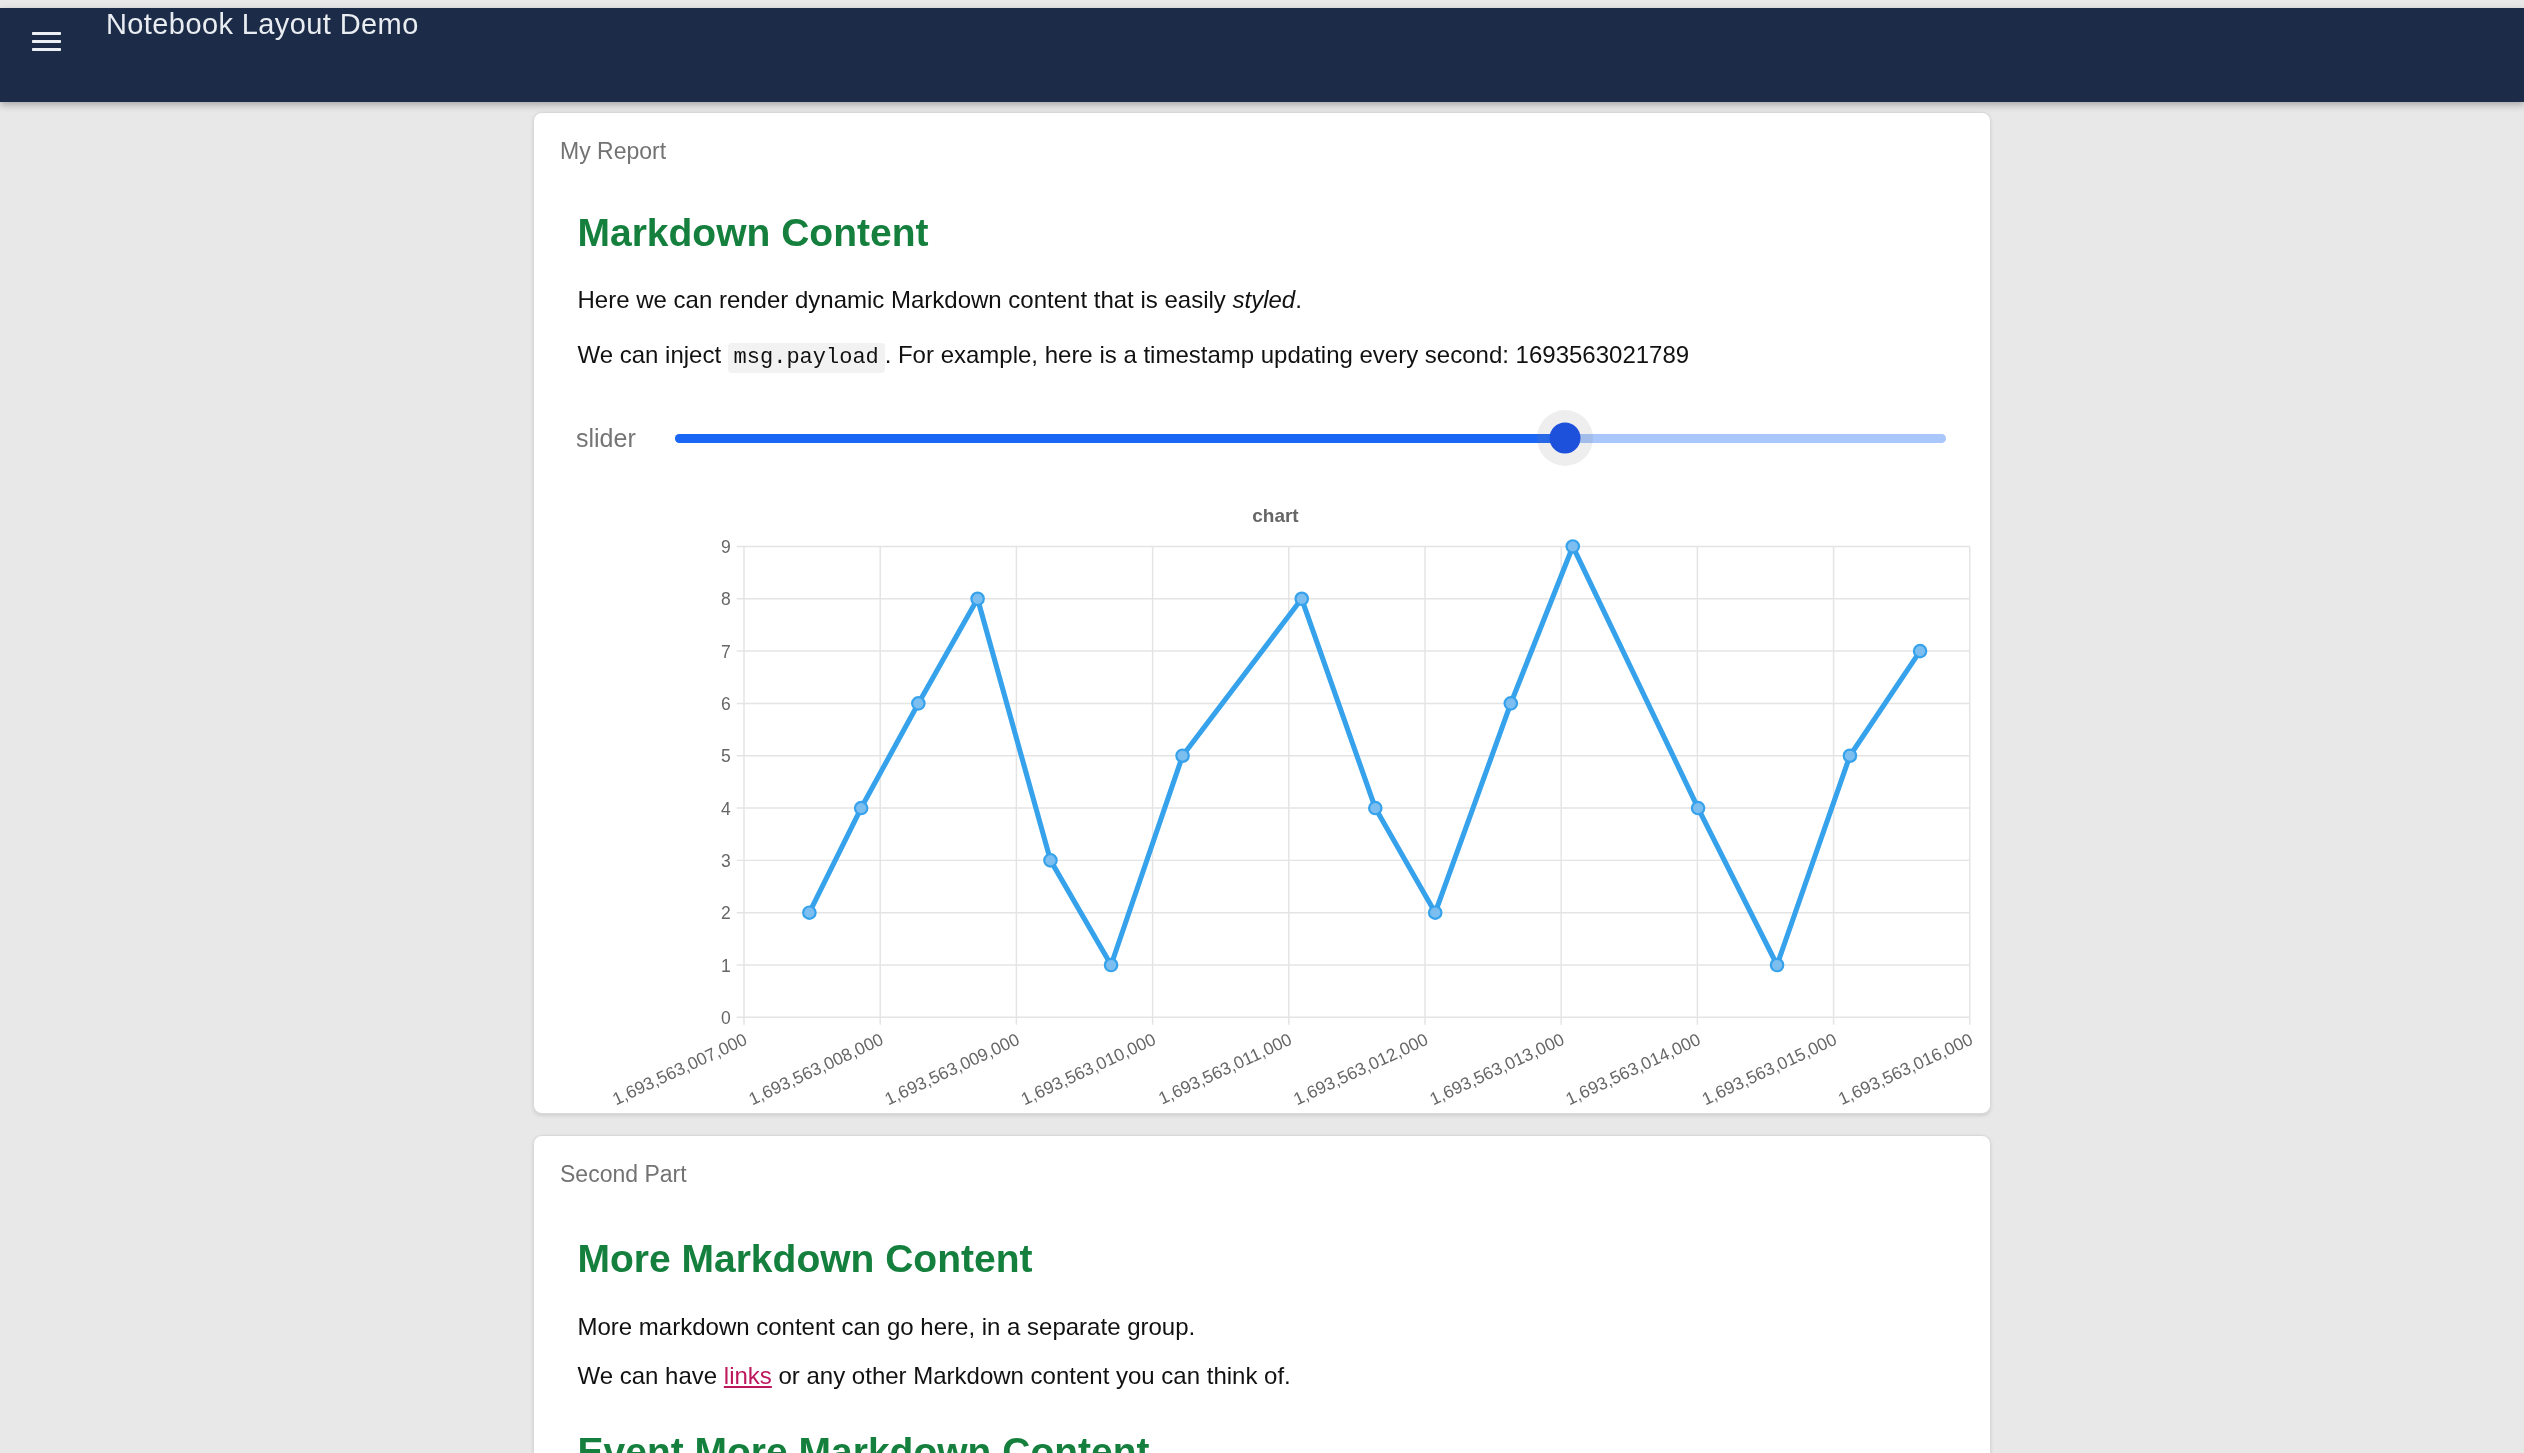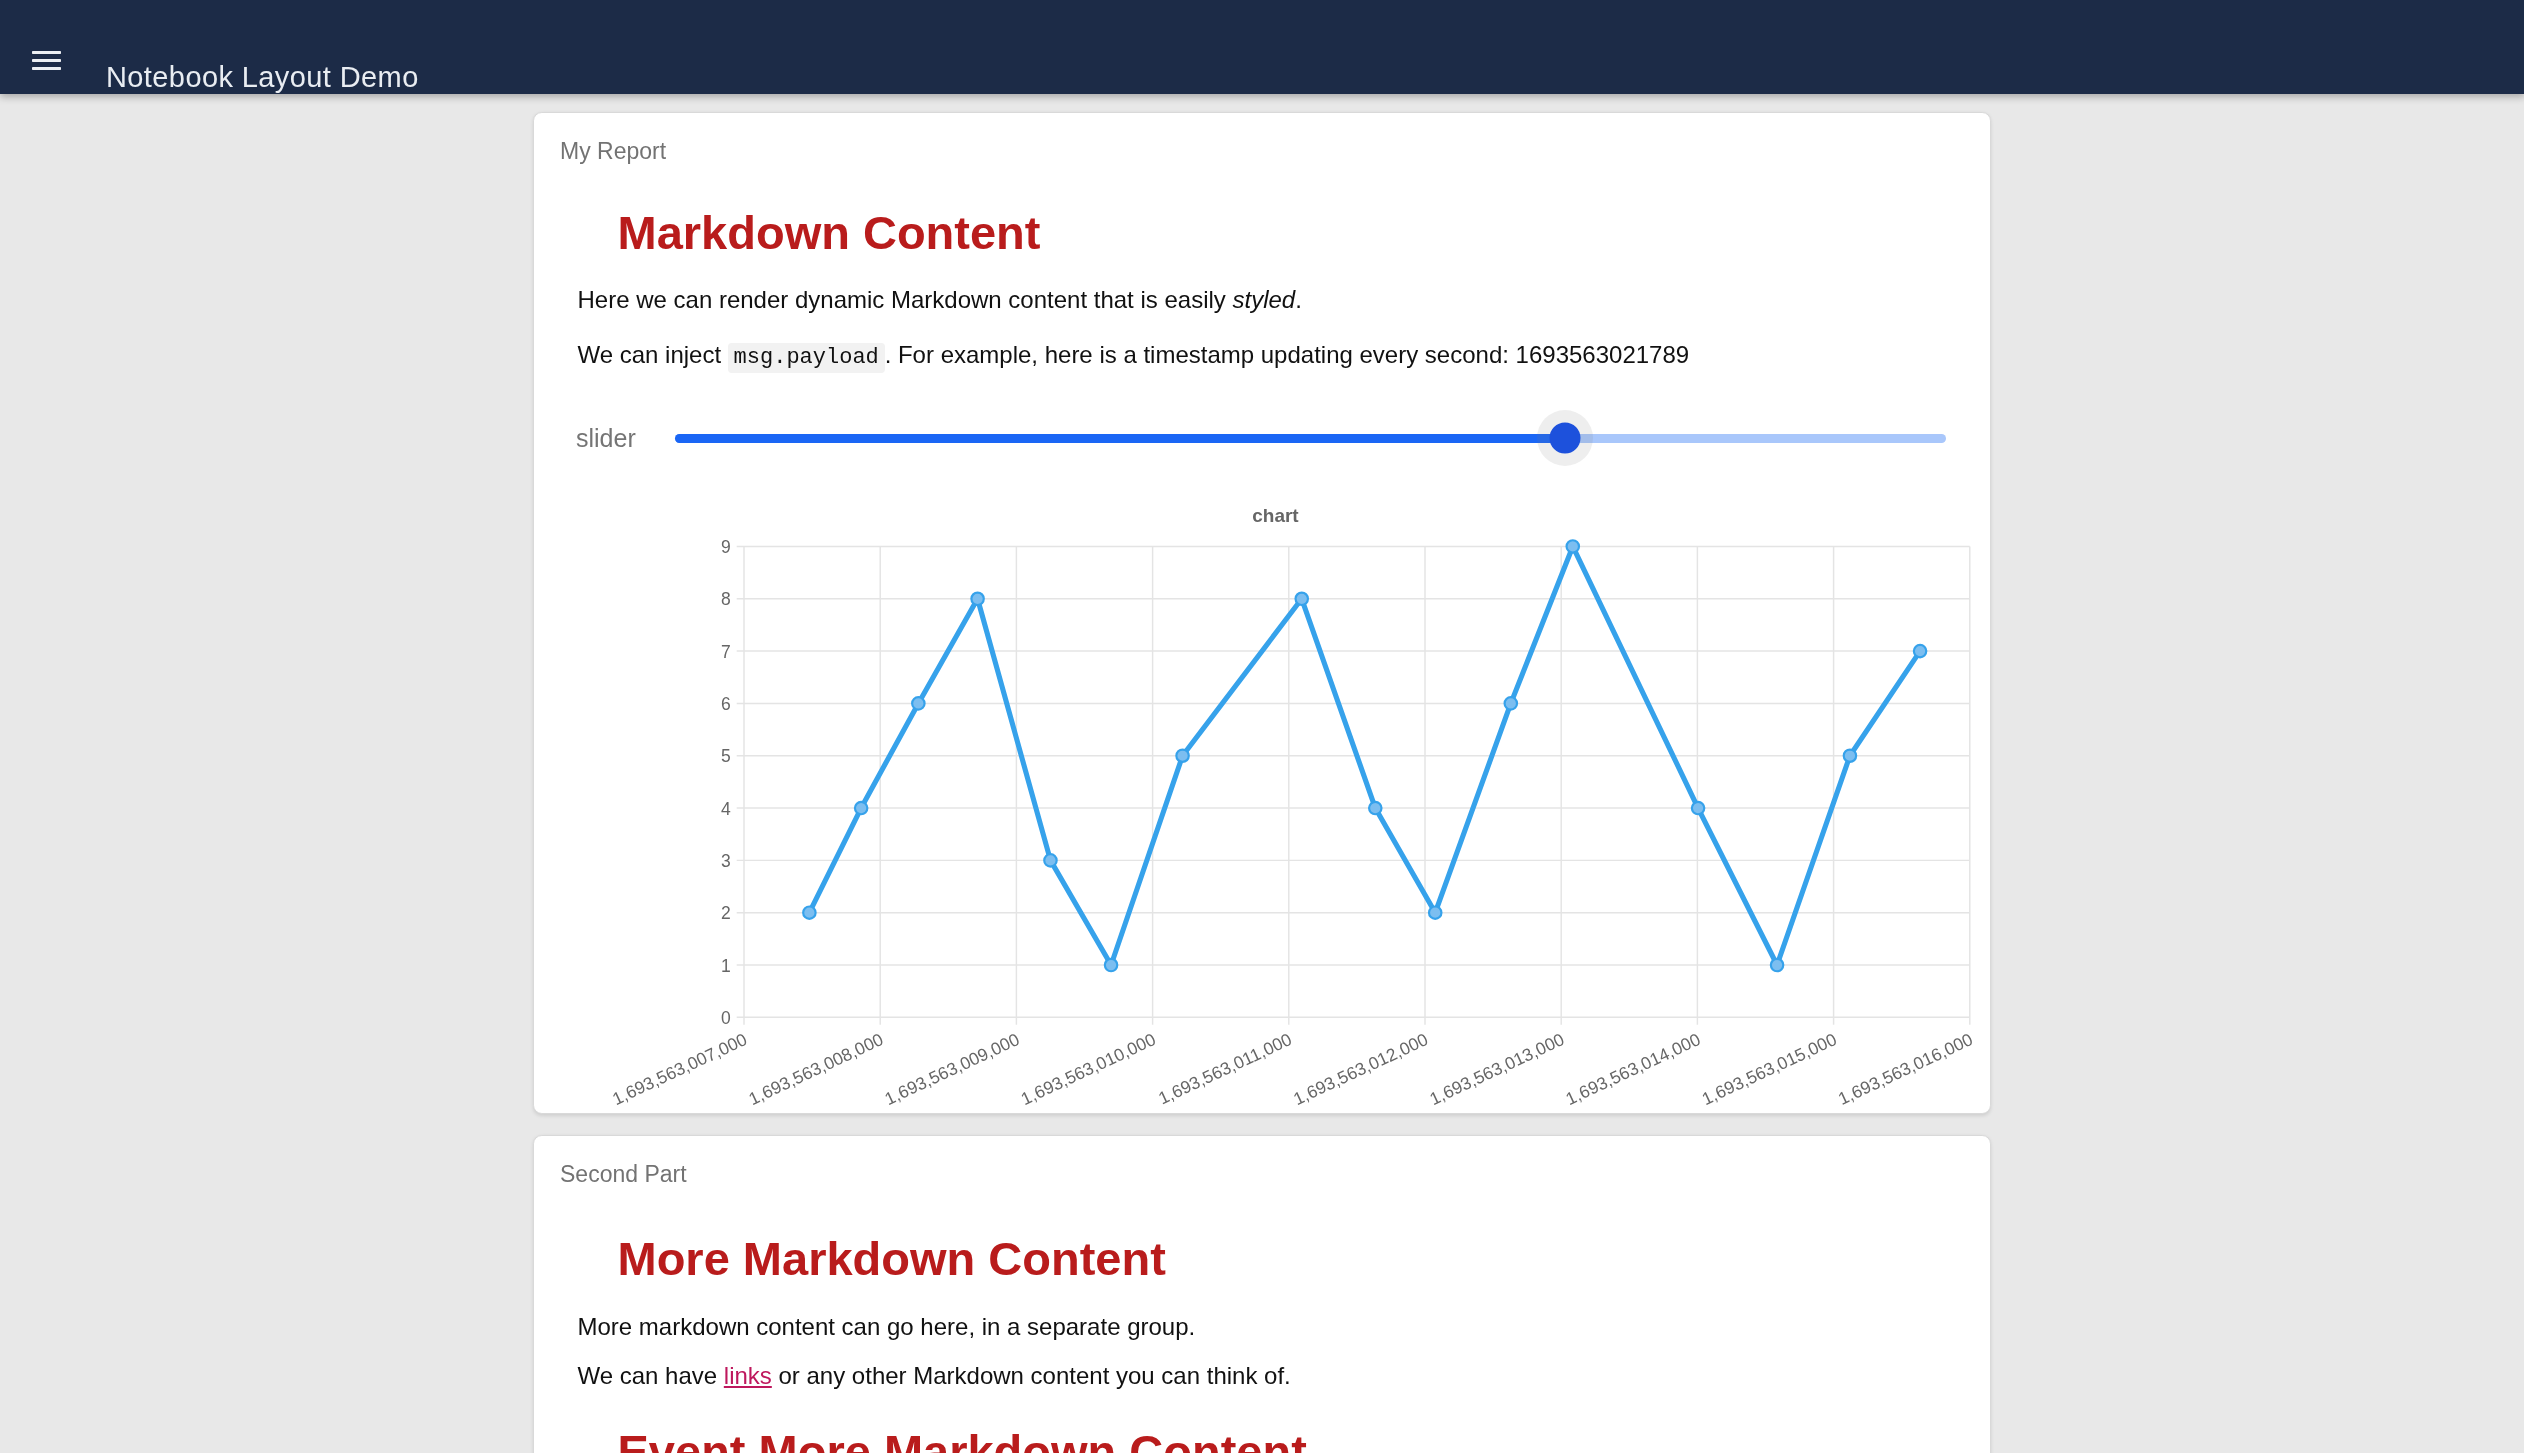--- a/index.html
+++ b/index.html
@@ -5,23 +5,23 @@
   * { margin: 0; padding: 0; box-sizing: border-box; }
   html, body { width: 2525px; height: 1454px; overflow: hidden; }
   body {
     background: #e8e8e8;
     font-family: "Liberation Sans", sans-serif;
     color: #1a1a1a;
   }
 
   
   .app-bar {
-    position: absolute; left: 0; top: 0; width: 2525px; height: 94px;
+    position: absolute; left: 0; top: 8px; width: 2525px; height: 94px;
     background: #1c2b47;
-    display: flex; align-items: flex-end;
+    display: flex; align-items: flex-start;
     box-shadow: 0 2.9px 7.3px rgba(0,0,0,0.28);
     z-index: 10;
   }
   .hamburger {
     width: 67px; height: 67px; margin-left: 13px;
     background: transparent; border: none; cursor: pointer;
     display: flex; flex-direction: column; justify-content: center; align-items: center; gap: 4.4px;
   }
   .hamburger span { display: block; width: 29px; height: 3.7px; background: #eceff3; border-radius: 0.7px; }
   .app-title {
@@ -38,21 +38,21 @@
   }
   .card-1 { top: 112px; height: 1002px; }
   .card-2 { top: 1135px; height: 511px; }
 
   .card-title { font-size: 23px; font-weight: 400; color: #737373; line-height: 35px; }
 
   .md-block { margin-left: 17.5px; }
   .card-1 .md-block { margin-top: 37px; }
   .card-2 .md-block { margin-top: 40px; }
 
-  .md-h1 { font-size: 47px; font-weight: 700; color: #b91c1c; line-height: 53px; margin-left: 40px; }
+  .md-h1 { font-size: 39px; font-weight: 700; color: #15803d; line-height: 53px; }
   .md-p  { font-size: 24px; color: #111111; line-height: 35px; }
   .card-1 .md-p.p1 { margin-top: 23.4px; }
   .card-1 .md-p.p2 { margin-top: 20.5px; }
   .card-2 .md-p.p1 { margin-top: 24px; }
   .card-2 .md-p.p2 { margin-top: 14.6px; }
   .card-2 .md-h1.h2 { margin-top: 32px; }
 
   .italic { font-style: italic; }
   .code-chip {
     font-family: "Liberation Mono", monospace;

